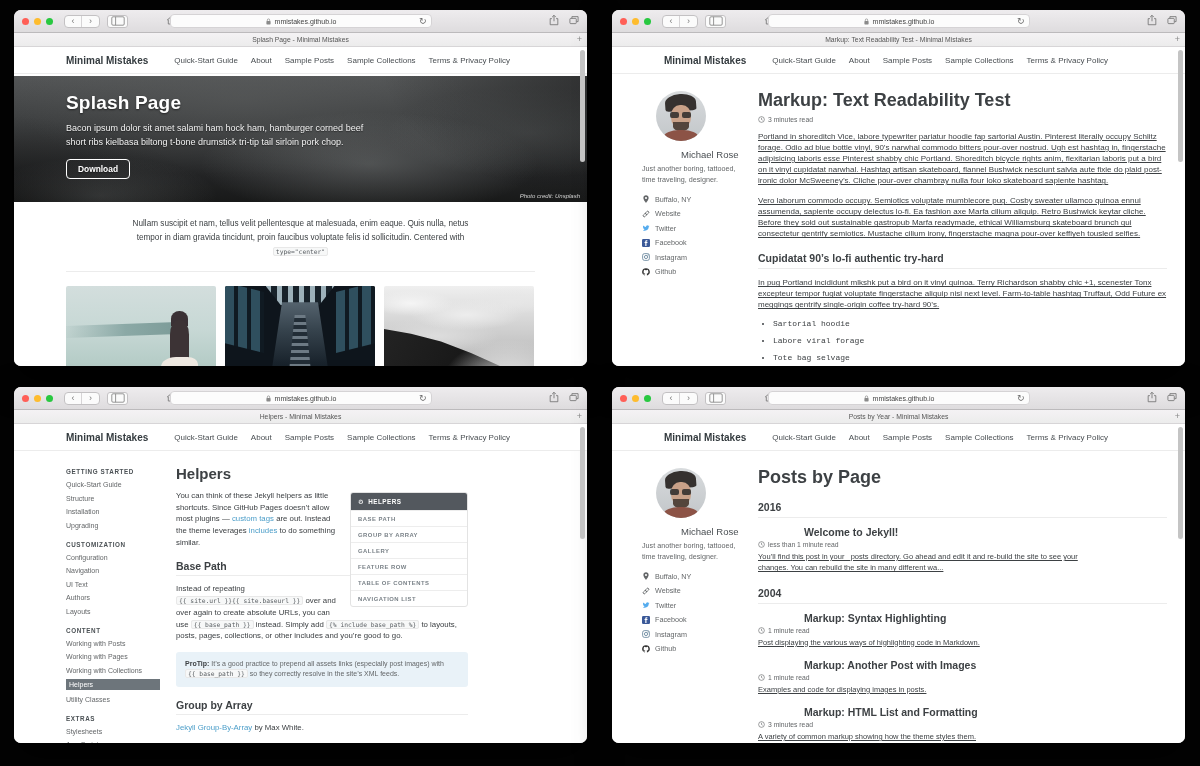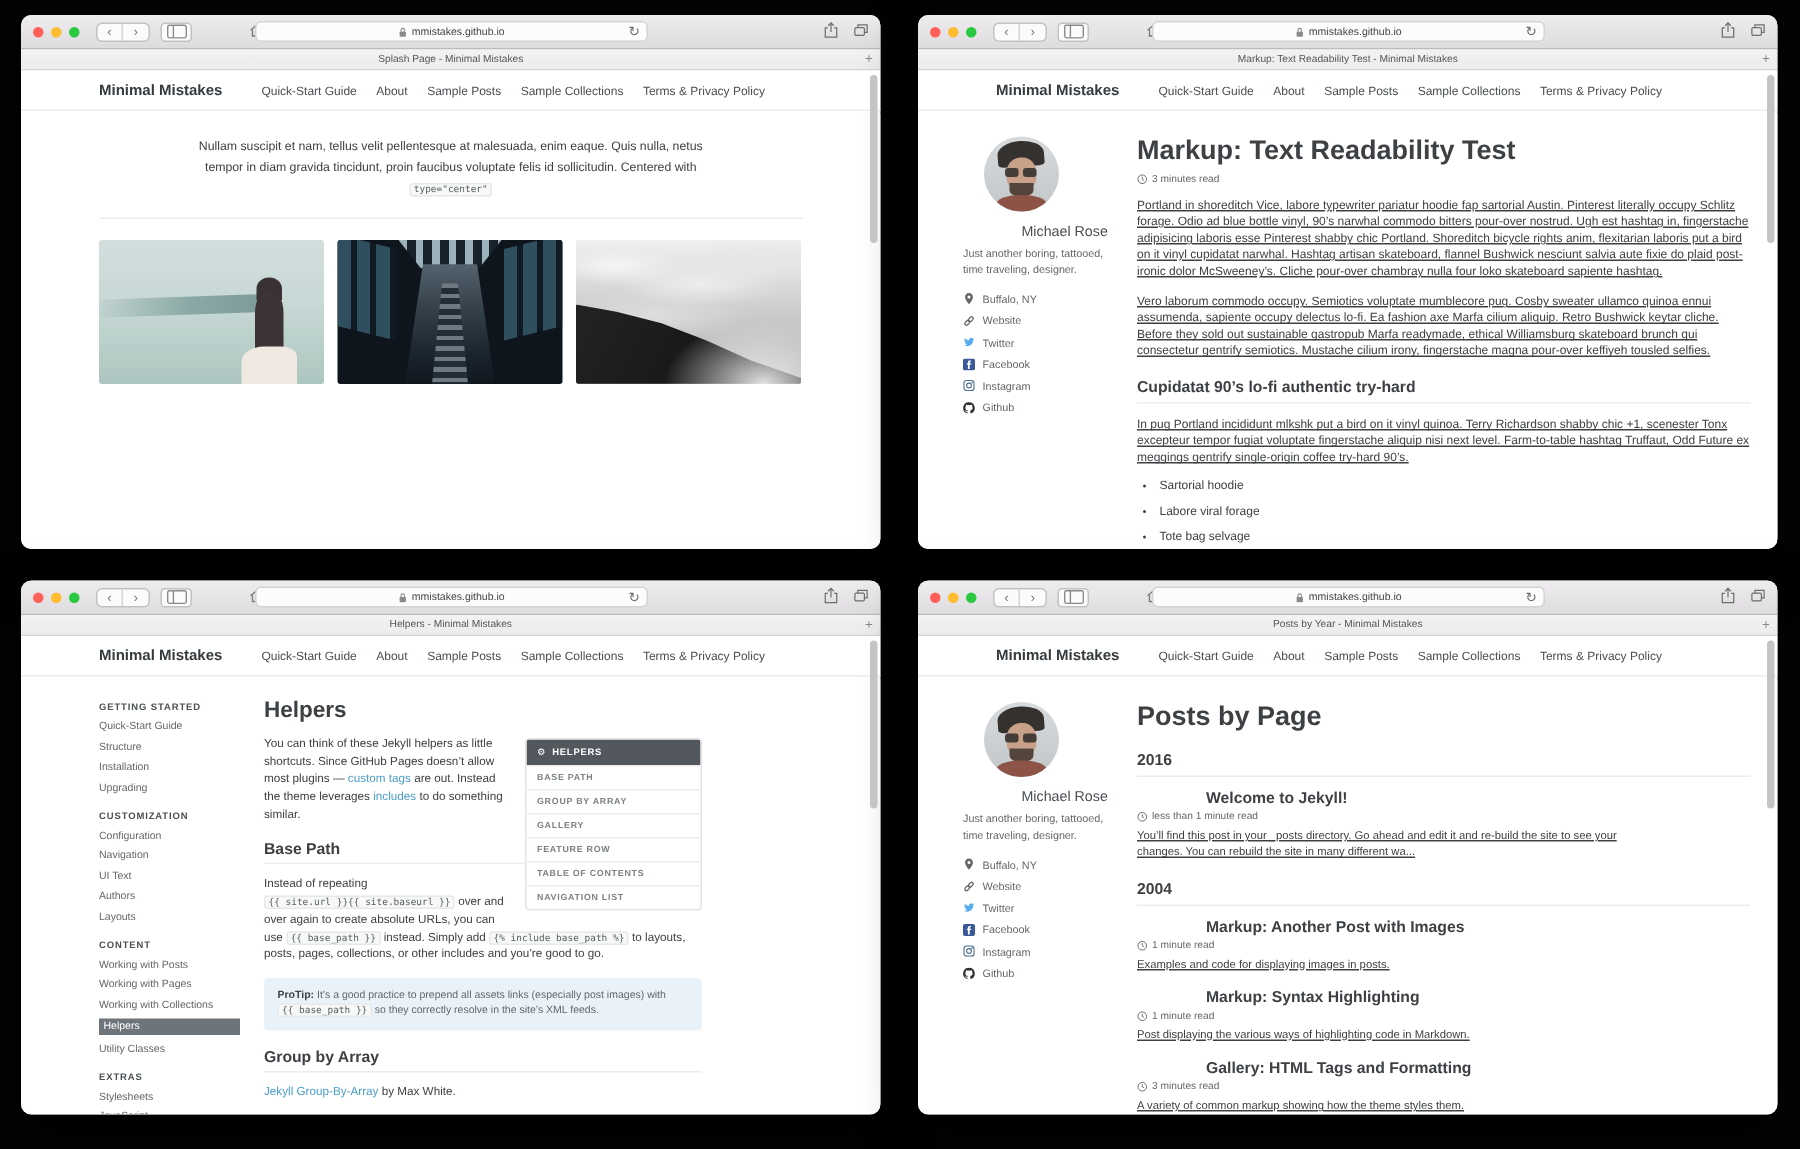--- a/index.html
+++ b/index.html
@@ -99,21 +99,21 @@
   .author-links { list-style:none; margin-top:9px; }
   .author-links li { display:flex; align-items:center; gap:5px; font-size:7.2px; color:#646769; margin-bottom:5.5px; }
   .alink-ico { width:8px; height:8px; flex:none; }
   .article { flex:1; min-width:0; }
   .article h1 { font-size:18px; color:#3d4144; margin:1px 0 5px; }
   .meta { display:flex; align-items:center; gap:3px; font-size:6.8px; color:#646769; margin-bottom:8px; }
   .meta svg { width:7px; height:7px; }
   .article p { font-size:8px; line-height:1.38; color:#3d4144; margin:0 0 9px;text-decoration:underline; }
   .article h2 { font-size:10.5px; color:#3d4144; border-bottom:1px solid #ececec; padding-bottom:4px; margin:13px 0 8px; }
   .article ul.bullets { margin:9px 0 0 15px; }
-  .article ul.bullets li { font-size:8px; line-height:1.35; color:#3d4144; margin-bottom:6px; }
+  .article ul.bullets li { font-size:8px; line-height:1.35; color:#3d4144; margin-bottom:6px;font-family:Liberation Mono, monospace; }
   
   .docs { padding:12px 0 0 52px; }
   .docs-nav { width:94px; flex:none; margin-right:16px; }
   .nav-sec h3 { font-size:6.3px; font-weight:bold; text-transform:uppercase; letter-spacing:.6px; color:#4a5054; margin:11px 0 5px; }
   .nav-sec:first-child h3 { margin-top:3px; }
   .nav-sec ul { list-style:none; }
   .docs-link { font-size:7px; color:#646769; margin-bottom:4.5px; padding:1px 3px 1px 0; }
   .docs-link.active { background:#6d757b; color:#fff; padding:2px 3px; }
   .helpers-main { flex:1; max-width:292px; }
   .helpers-main h1 { font-size:15px; color:#3d4144; margin-bottom:8px; }
@@ -235,20 +235,28 @@
     <nav class="navlinks">
 
     <a class="navlink">Quick-Start Guide</a>
         <a class="navlink">About</a>
         <a class="navlink">Sample Posts</a>
         <a class="navlink">Sample Collections</a>
         <a class="navlink">Terms &amp; Privacy Policy</a>
       </nav>
   </div>
   <div class="page">
+    <div class="hero">
+      <div class="hero-inner">
+        <h1>Splash Page</h1>
+        <p class="hero-excerpt">Bacon ipsum dolor sit amet salami ham hock ham, hamburger corned beef short ribs kielbasa biltong t-bone drumstick tri-tip tail sirloin pork chop.</p>
+        <a class="dl-btn">Download</a>
+      </div>
+      <span class="credit">Photo credit: Unsplash</span>
+    </div>
     <p class="centered-intro">
       <span>Nullam suscipit et nam, tellus velit pellentesque at malesuada, enim eaque. Quis nulla, netus tempor in diam gravida tincidunt, proin faucibus voluptate felis id sollicitudin. Centered with</span>
       <code class="chip">type="center"</code>
     </p>
     <hr class="splash-hr">
     <div class="feature-row">
       <div class="feat feat1">
         <div class="band"></div>
         <div class="head"></div>
         <div class="hair"></div>
@@ -656,41 +664,41 @@
             </div>
             <p class="excerpt">You’ll find this post in your _posts directory. Go ahead and edit it and re-build the site to see your changes. You can rebuild the site in many different wa...</p>
           </article>
           </div>
       </section>
       <section>
         <h2 class="year-head">2004</h2>
         <div>
 
         <article class="post">
+            <h3 class="post-title">Markup: Syntax Highlighting</h3>
+            <div class="meta">
+              <svg viewBox="0 0 10 10">
+                  <use href="#ic-clock"></use>
+                </svg>
+              <span>1 minute read</span>
+            </div>
+            <p class="excerpt">Post displaying the various ways of highlighting code in Markdown.</p>
+          </article>
+            <article class="post">
             <h3 class="post-title">Markup: Another Post with Images</h3>
             <div class="meta">
               <svg viewBox="0 0 10 10">
                   <use href="#ic-clock"></use>
                 </svg>
               <span>1 minute read</span>
             </div>
             <p class="excerpt">Examples and code for displaying images in posts.</p>
           </article>
             <article class="post">
-            <h3 class="post-title">Markup: Syntax Highlighting</h3>
-            <div class="meta">
-              <svg viewBox="0 0 10 10">
-                  <use href="#ic-clock"></use>
-                </svg>
-              <span>1 minute read</span>
-            </div>
-            <p class="excerpt">Post displaying the various ways of highlighting code in Markdown.</p>
-          </article>
-            <article class="post">
-            <h3 class="post-title">Gallery: HTML Tags and Formatting</h3>
+            <h3 class="post-title">Markup: HTML List and Formatting</h3>
             <div class="meta">
               <svg viewBox="0 0 10 10">
                   <use href="#ic-clock"></use>
                 </svg>
               <span>3 minutes read</span>
             </div>
             <p class="excerpt">A variety of common markup showing how the theme styles them.</p>
           </article>
           </div>
       </section>

